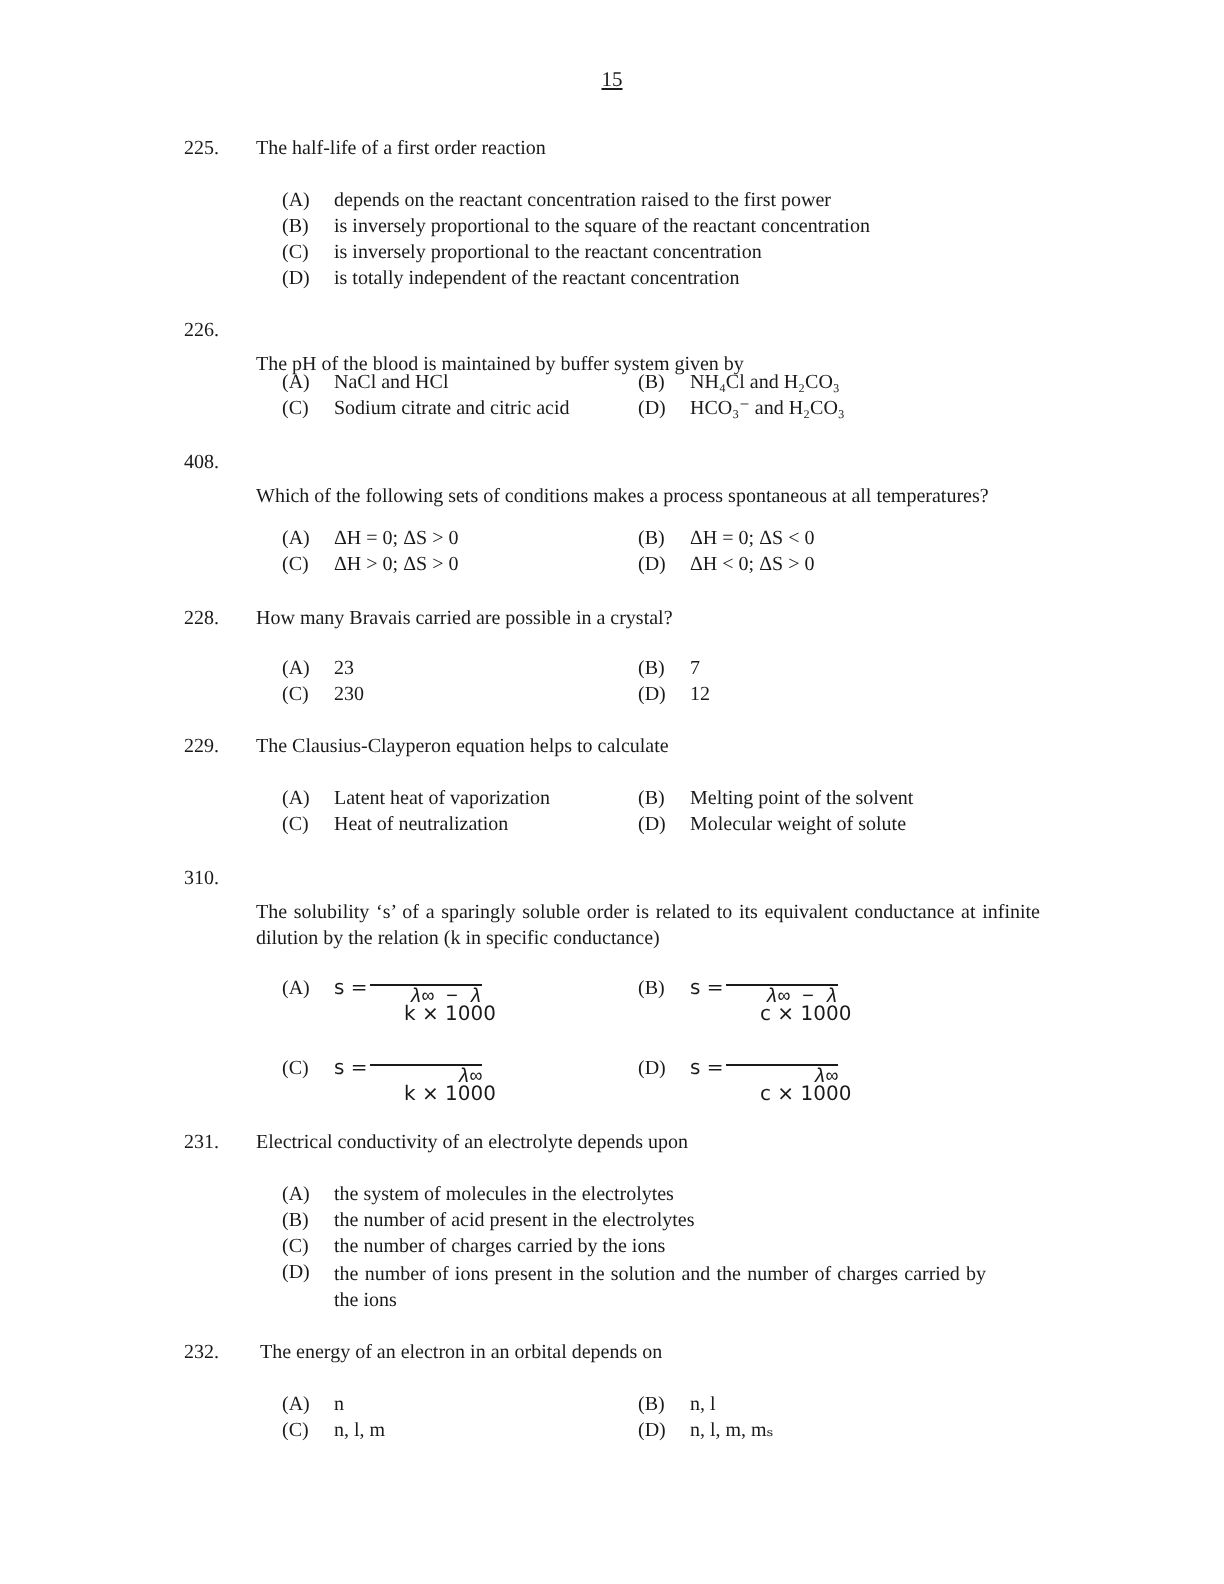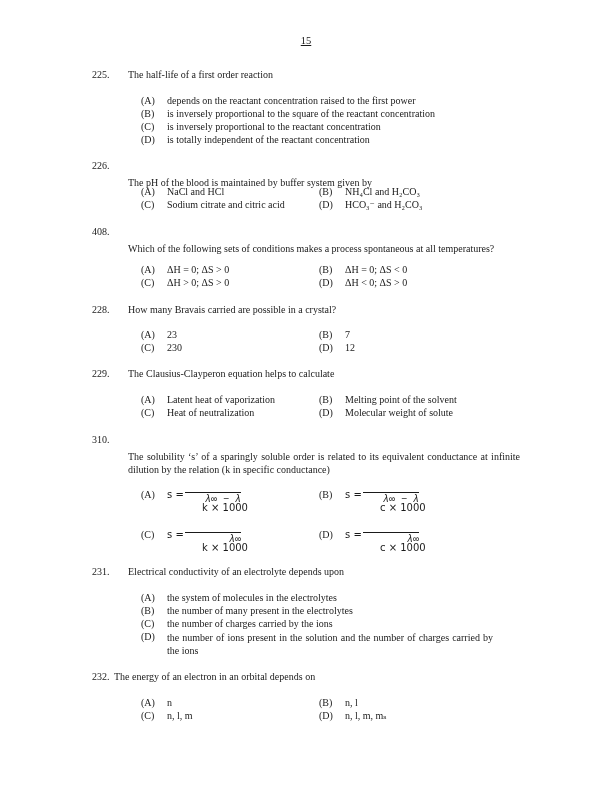--- a/index.html
+++ b/index.html
@@ -180,35 +180,35 @@
 
 <div>
   <div class="abs qnum" style="top:567px">231.</div>
   <div class="abs qtext" style="top:567px">Electrical conductivity of an electrolyte depends upon</div>
   <div class="opt-line" style="left:141px;top:593px">
       <span class="l">(A)</span>
       <span class="t">the system of molecules in the electrolytes</span>
     </div>
   <div class="opt-line" style="left:141px;top:606px">
       <span class="l">(B)</span>
-      <span class="t">the number of many present in the electrolytes</span>
+      <span class="t">the number of acid present in the electrolytes</span>
     </div>
   <div class="opt-line" style="left:141px;top:619px">
       <span class="l">(C)</span>
       <span class="t">the number of charges carried by the ions</span>
     </div>
   <div class="opt-line" style="left:141px;top:632px">
       <span class="l">(D)</span>
       <span class="t wrap-opt">the number of ions present in the solution and the number of charges carried by the ions</span>
     </div>
 </div>
 
 <div>
   <div class="abs qnum" style="top:672px">232.</div>
-  <div class="abs qtext" style="top:672px;left:114px">The energy of an electron in an orbital depends on</div>
+  <div class="abs qtext" style="top:672px;left:130px">The energy of an electron in an orbital depends on</div>
   <div class="opt-line" style="left:141px;top:698px">
       <span class="l">(A)</span>
       <span class="t">n</span>
     </div>
   <div class="opt-line" style="left:319px;top:698px">
       <span class="l">(B)</span>
       <span class="t">n, l</span>
     </div>
   <div class="opt-line" style="left:141px;top:711px">
       <span class="l">(C)</span>

